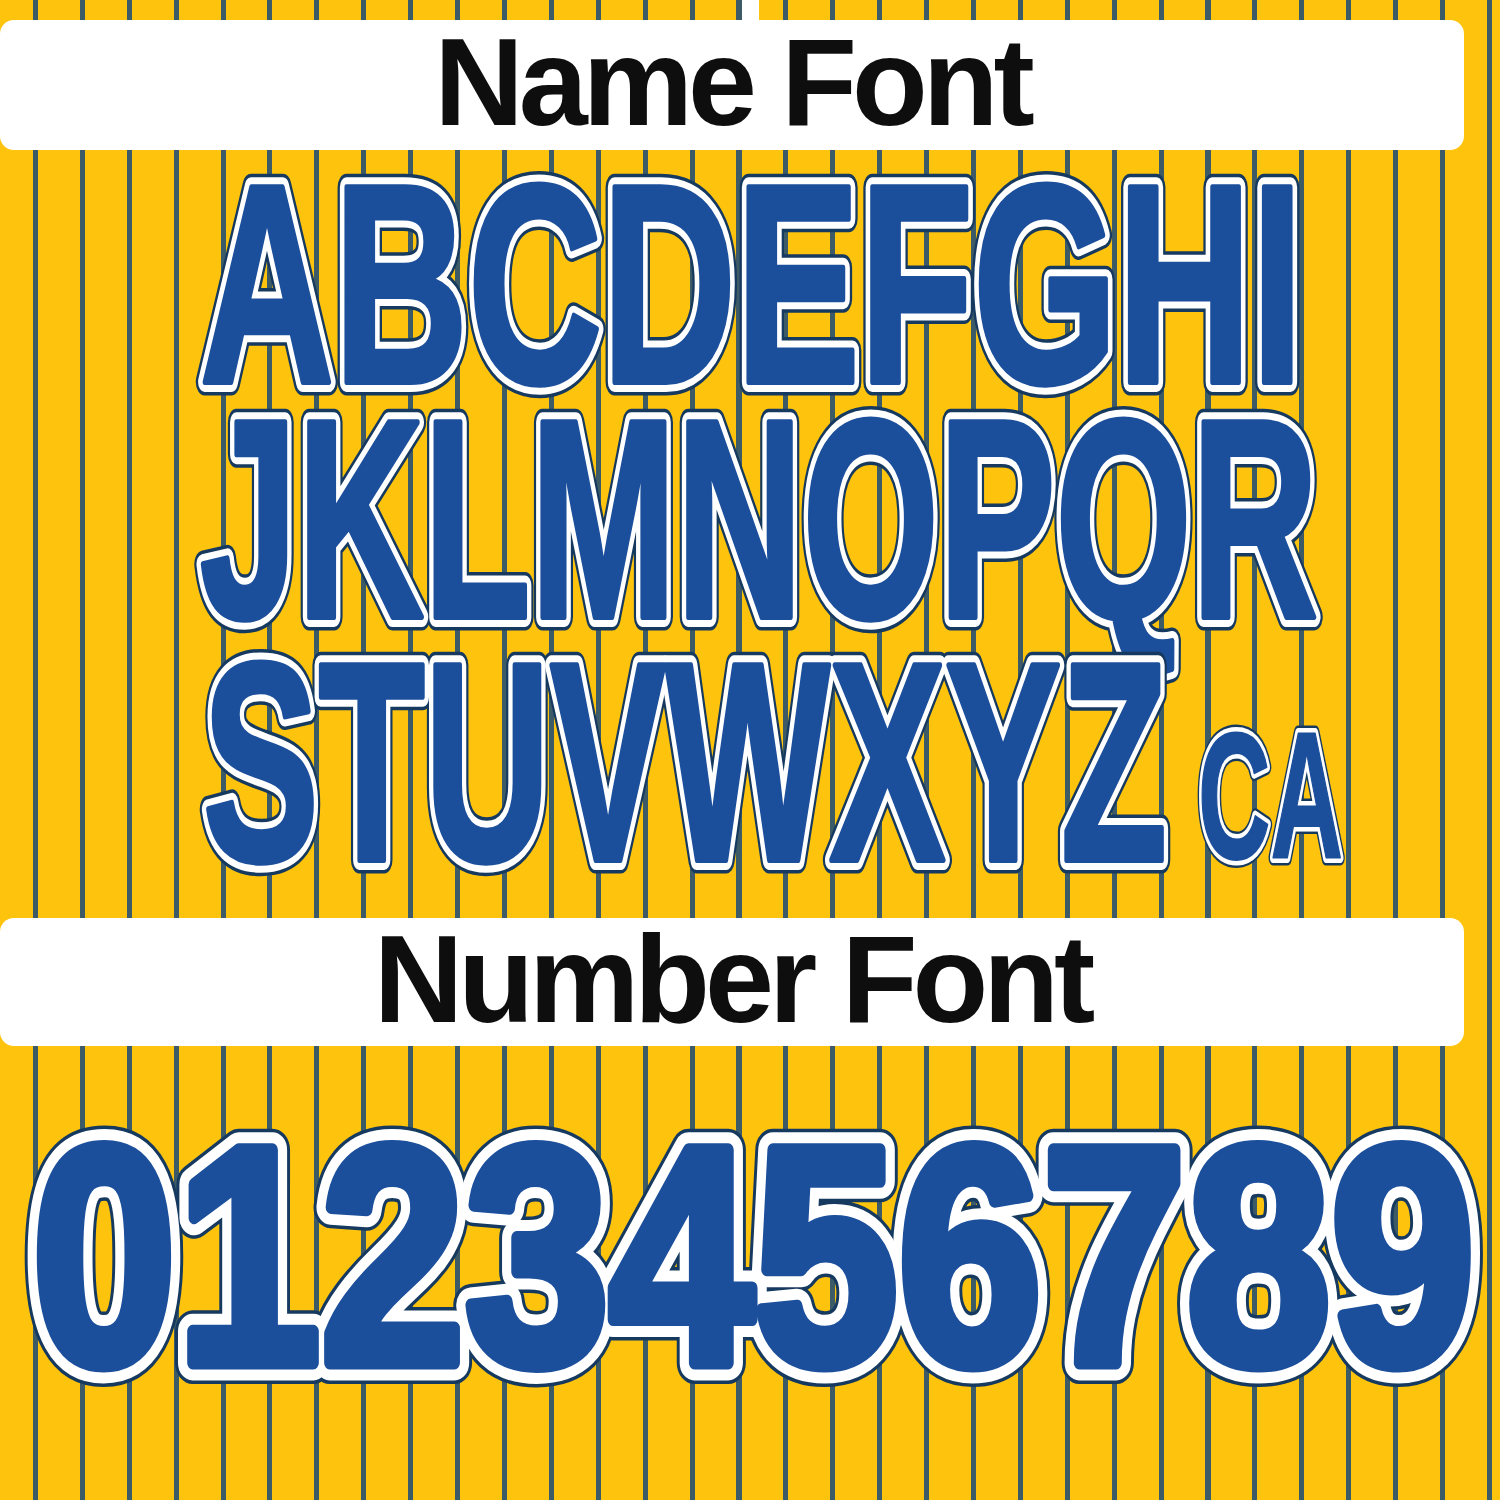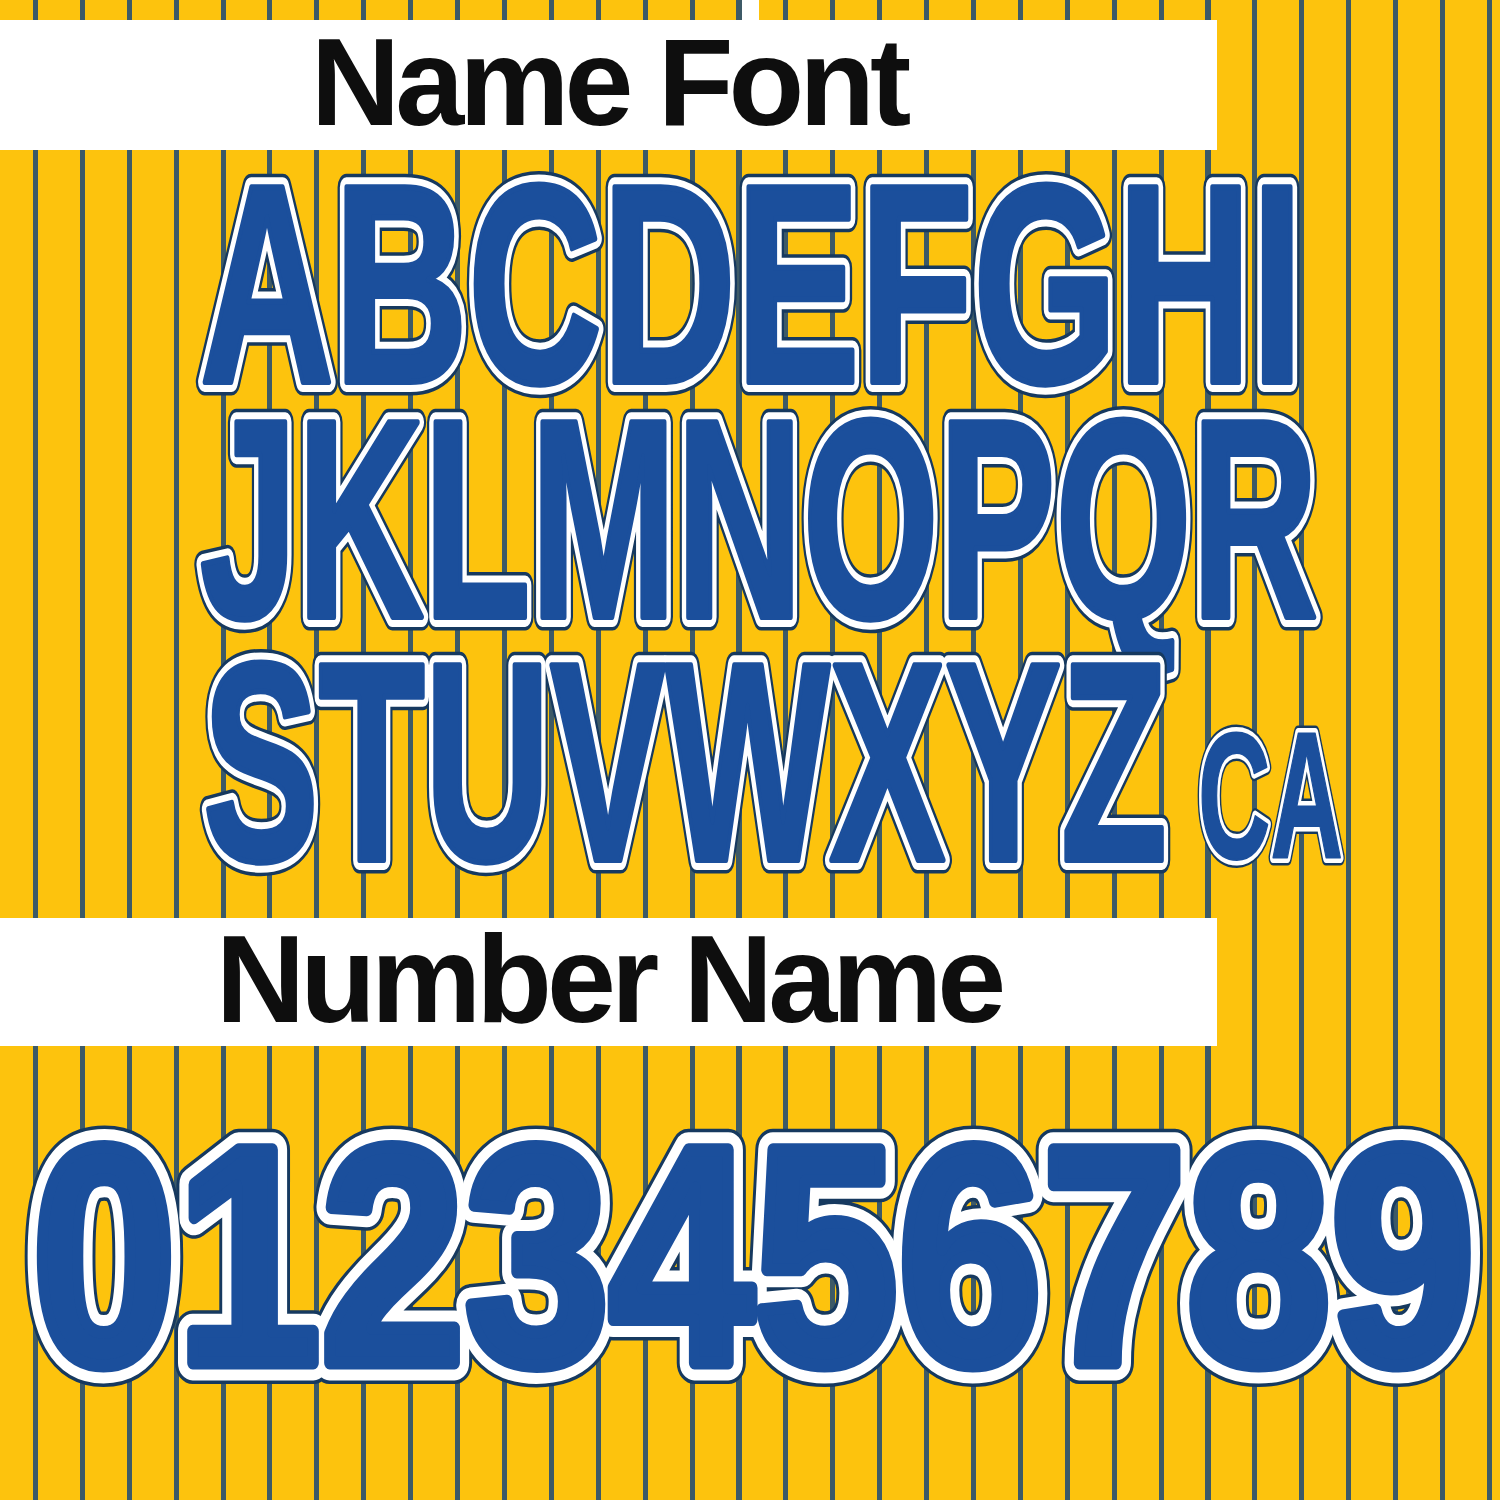--- a/index.html
+++ b/index.html
@@ -20,25 +20,26 @@
       90deg,
       transparent 0 33px,
       var(--stripe) 33px 38px,
       transparent 38px 46.9px
     );
     font-family:"Liberation Sans", sans-serif;
   }
   .band{
     position:absolute;
     left:0;
-    width:1217px;
+    width:1464px;
     background:var(--band);
     display:flex;
     align-items:center;
     justify-content:center;
+    border-radius:14px;
   }
   .band-top{top:20px;height:130px;}
   .band-bottom{top:918px;height:128px;}
   .band-title{
     font-size:124px;
     font-weight:700;
     letter-spacing:-5px;
     color:var(--title);
     line-height:1;
     padding-bottom:6px;
@@ -75,21 +76,21 @@
 </head>
 <body>
 
 <div class="top-notch"></div>
 
 <div class="band band-top">
   <div class="band-title">Name Font</div>
 </div>
 
 <div class="band band-bottom">
-  <div class="band-title">Number Name</div>
+  <div class="band-title">Number Font</div>
 </div>
 
 <svg class="lettering" width="1500" height="1500" viewBox="0 0 1500 1500">
 
   <g class="letters">
     <text class="edge" x="200" y="382" font-size="283" textLength="1103" lengthAdjust="spacingAndGlyphs">ABCDEFGHI</text>
     <text class="outl" x="200" y="382" font-size="283" textLength="1103" lengthAdjust="spacingAndGlyphs">ABCDEFGHI</text>
     <text class="fillL" x="200" y="382" font-size="283" textLength="1103" lengthAdjust="spacingAndGlyphs">ABCDEFGHI</text>
   </g>
 

